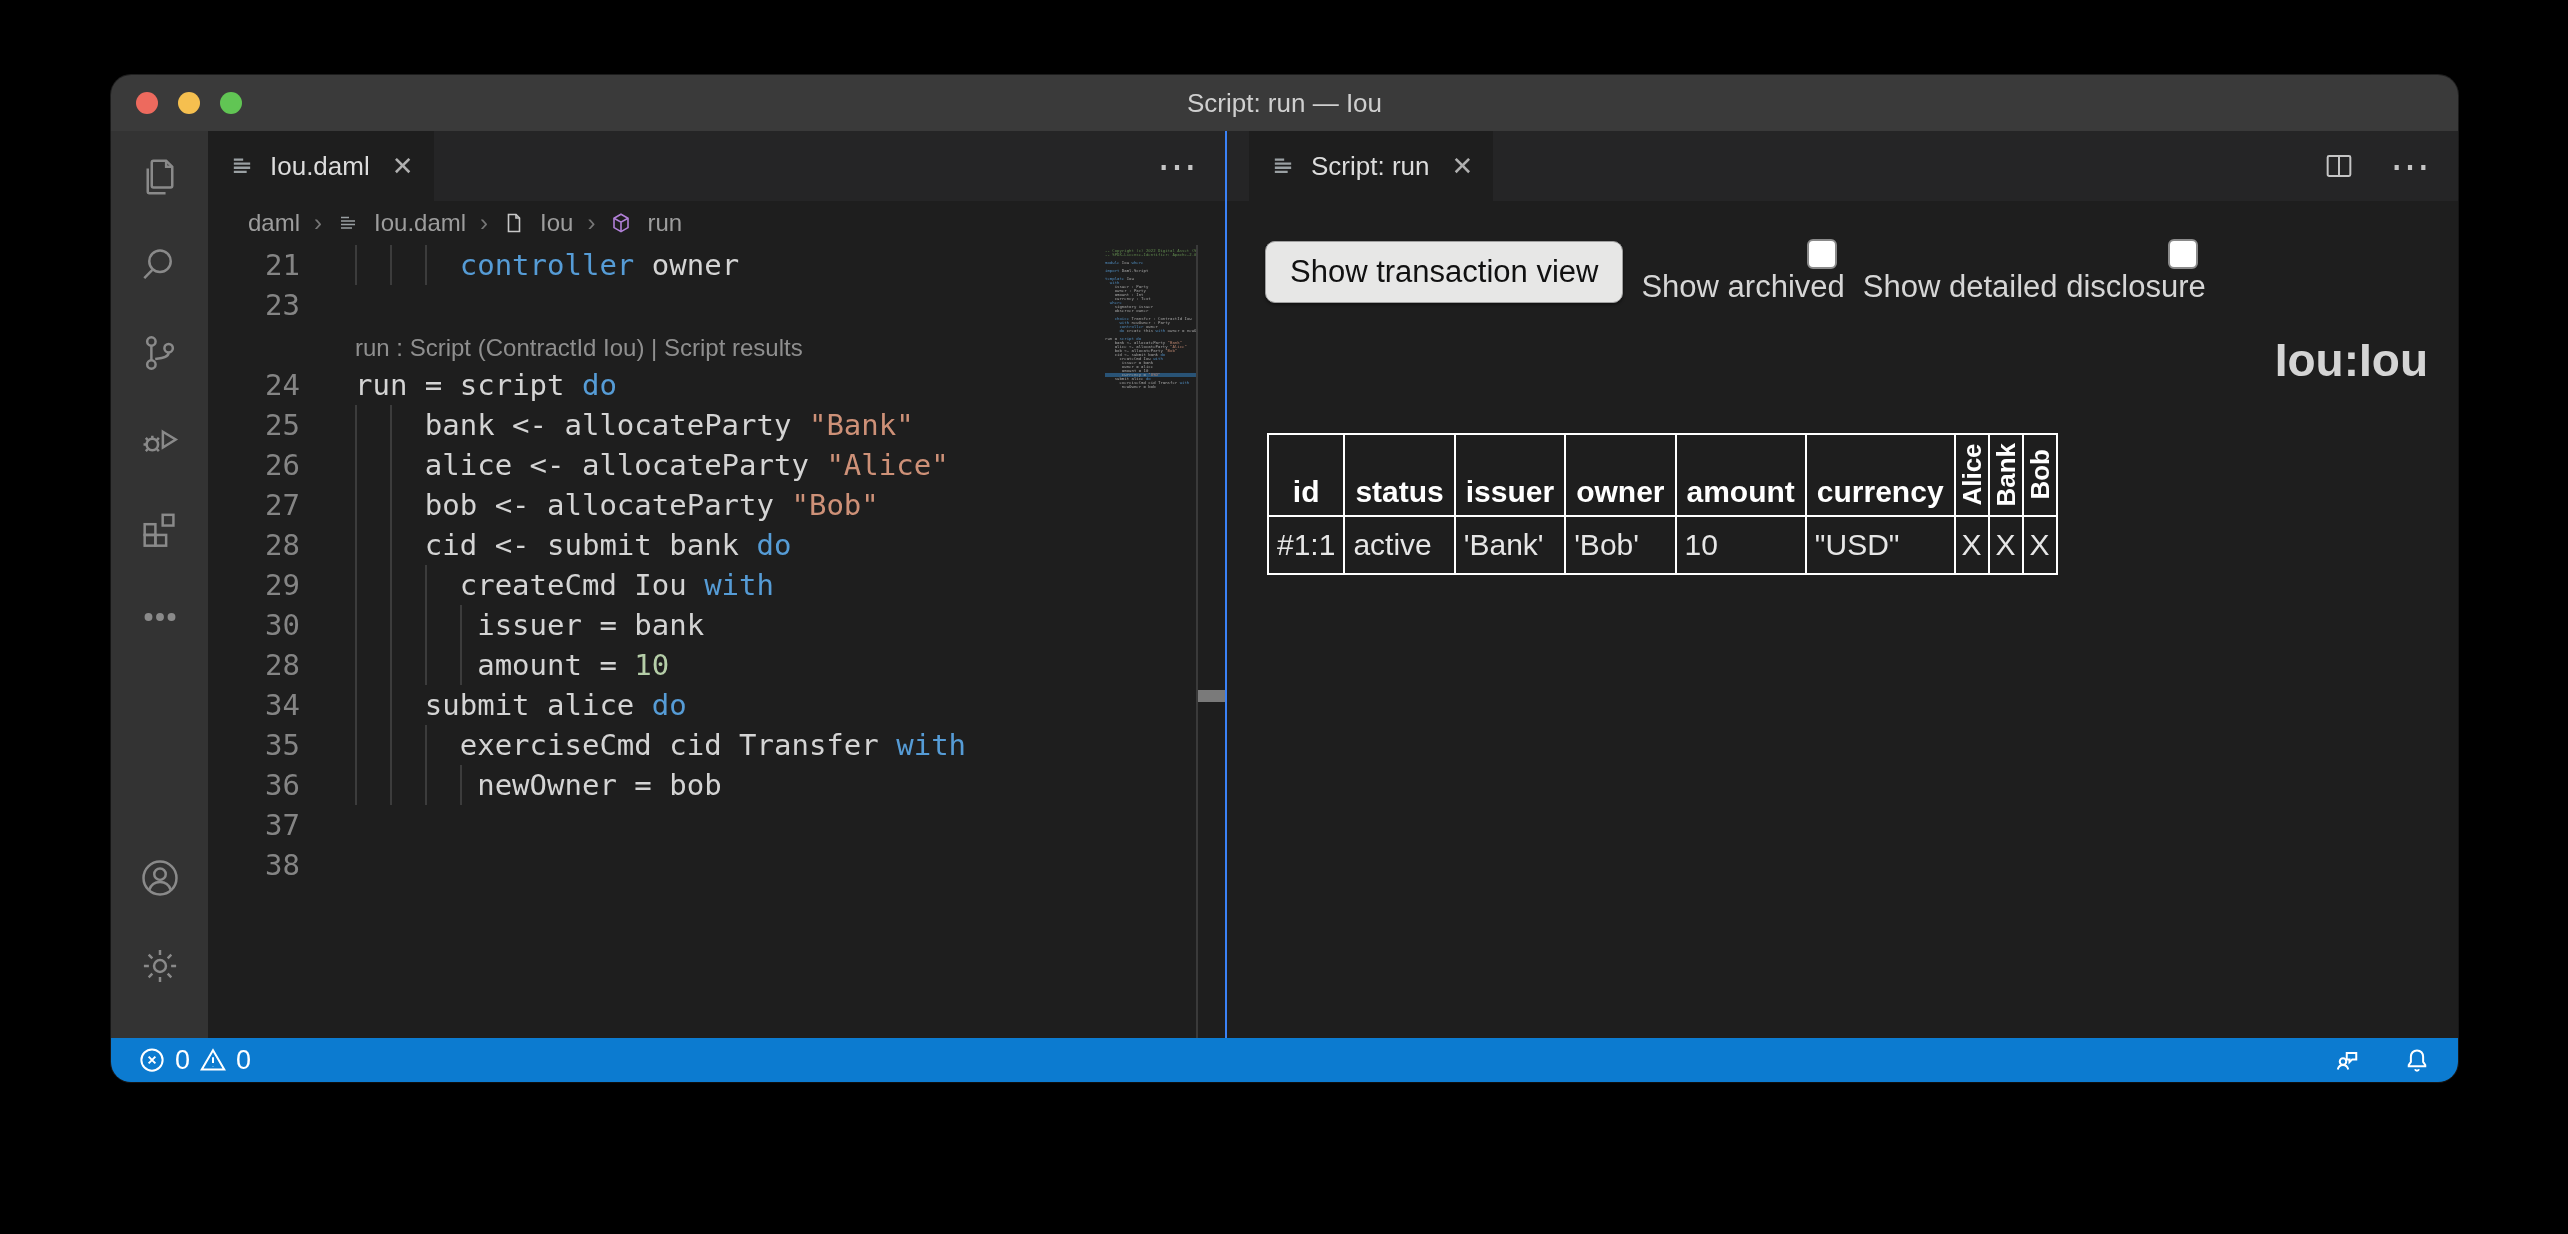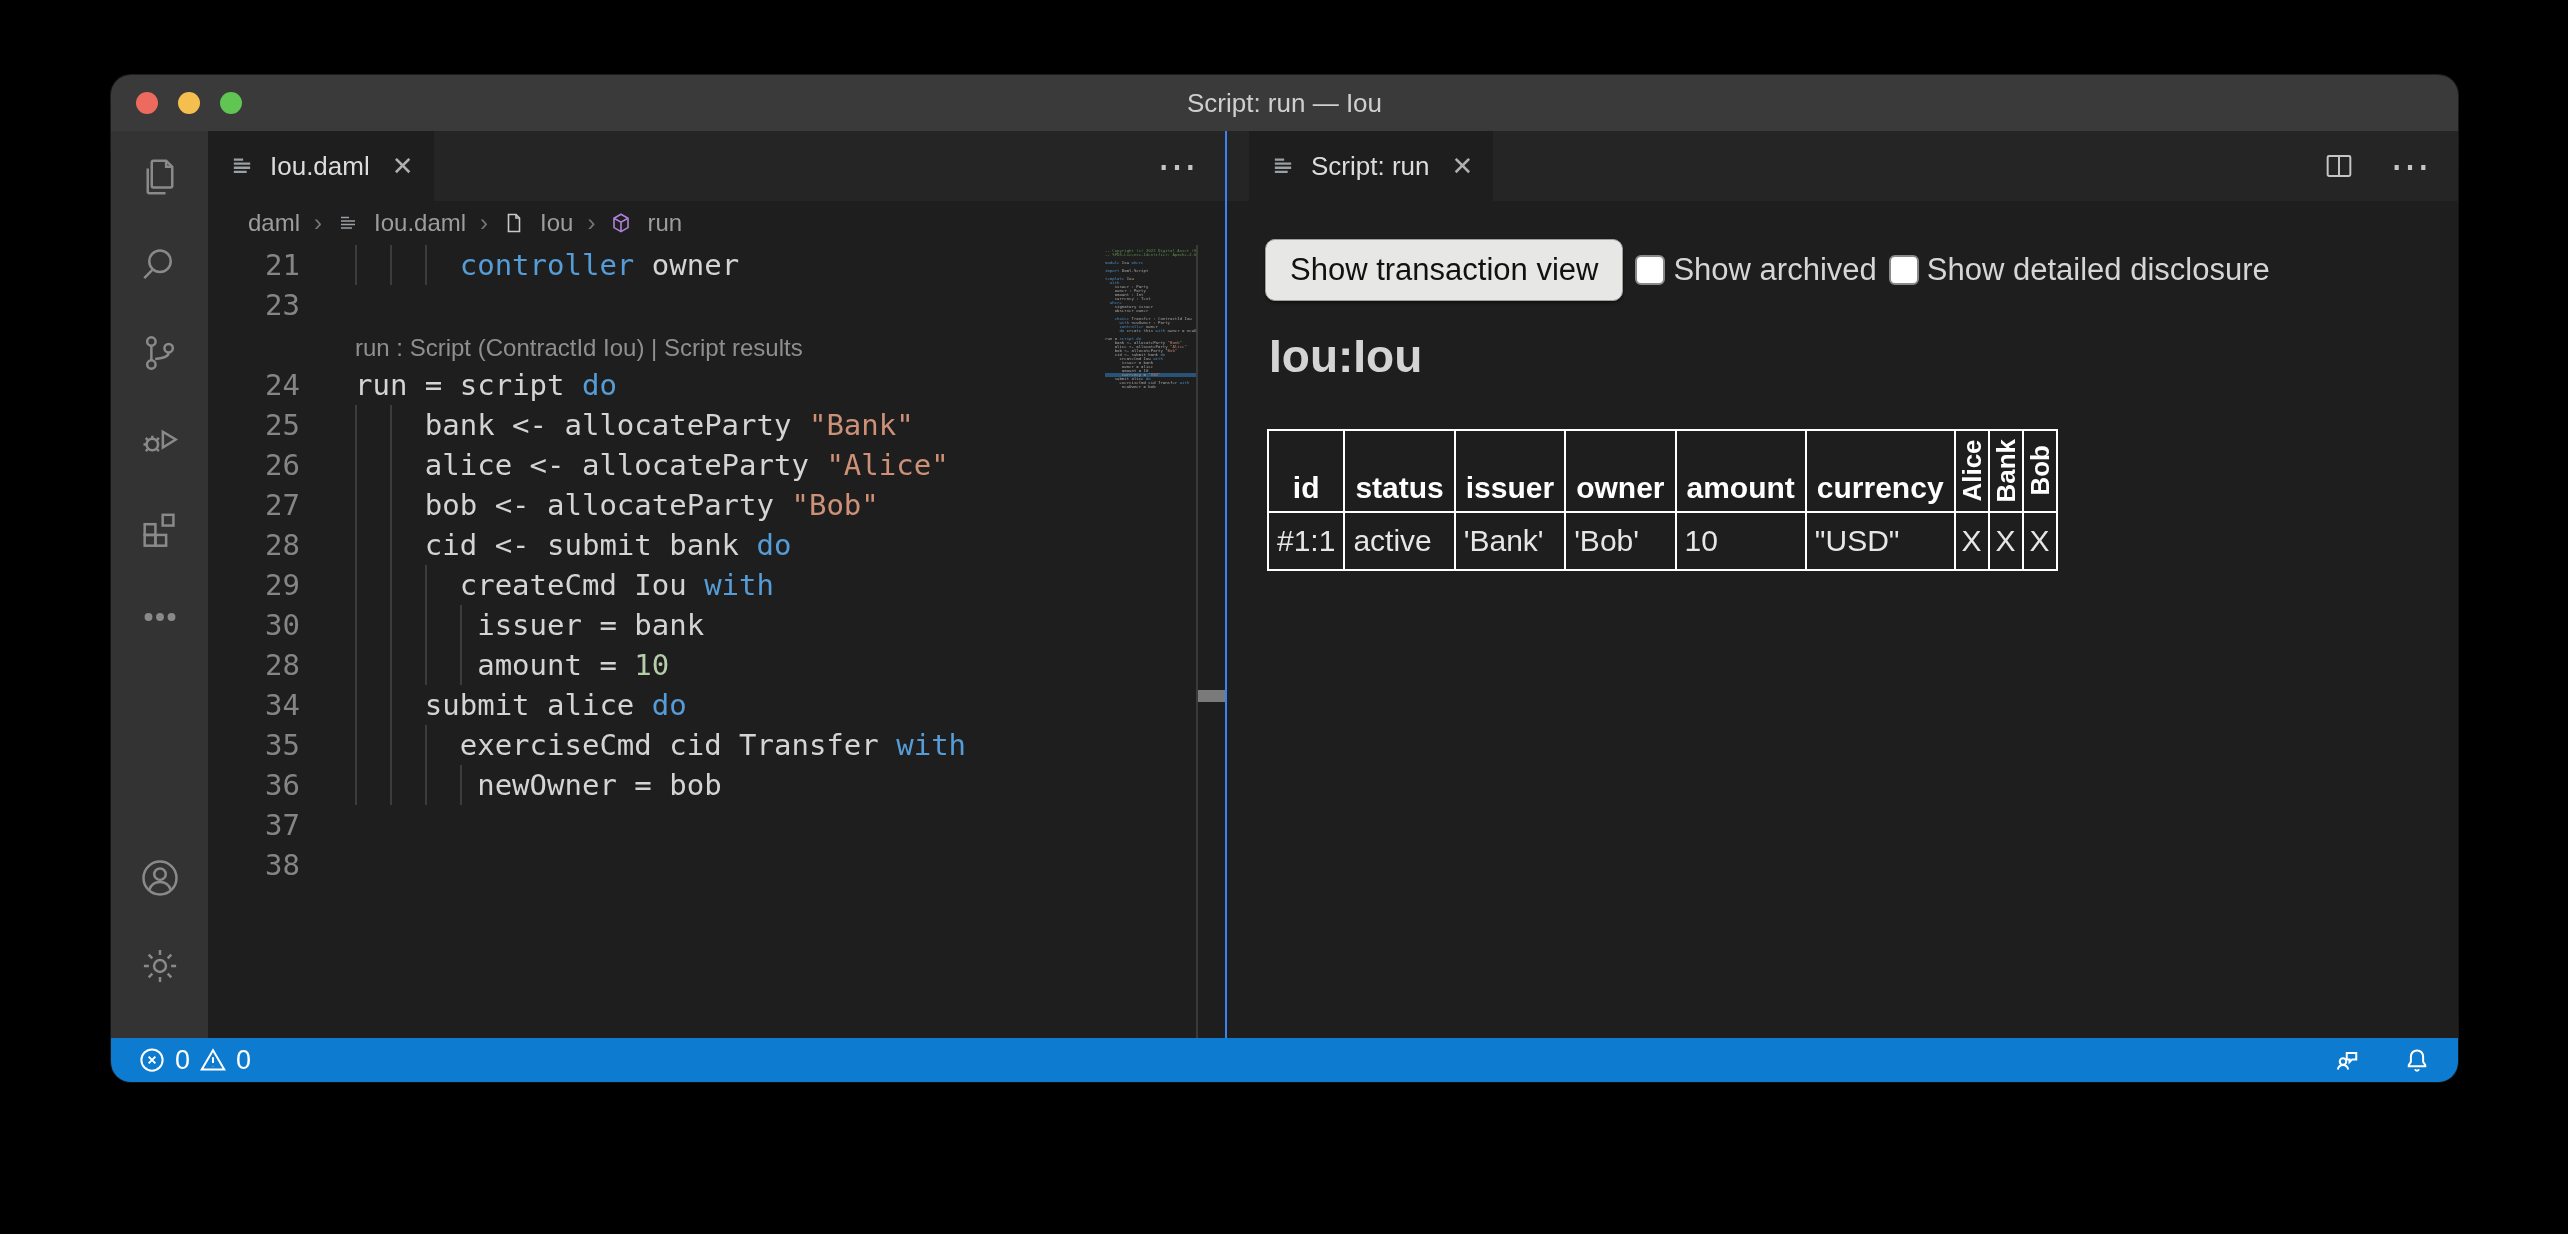--- a/index.html
+++ b/index.html
@@ -73,25 +73,25 @@
            border-left:2px solid #3a3a3a; }
   .ruler-mark { position:absolute; top:445px; left:0; right:0; height:12px; background:#7a7a7a; }
 
   
   .webview { position:absolute; top:70px; left:0; right:0; bottom:0; background:#1e1e1e;
              color:#d4d4d4; padding:38px 30px 0 38px; overflow:hidden; }
   .controls { display:flex; align-items:center; }
   .btn { font-size:31px; font-family:"Liberation Sans", sans-serif; background:#e7e7e6; color:#111;
          border:1px solid #9f9f9f; border-radius:10px; height:60px; padding:0 24px;
          box-shadow:0 2px 3px rgba(0,0,0,.4); }
-  .cbwrap { display:flex; align-items:center; margin-left:12px; }
+  .cbwrap { display:flex; align-items:flex-end; margin-left:18px;flex-direction:column; }
   .cb { width:26px; height:26px; background:#fff; border:2px solid #8a8a8a; border-radius:6px;
         margin-right:8px; flex:none; }
   .cblabel { font-size:31px; color:#d6d6d6; }
-  .heading { font-size:46px; font-weight:bold; color:#d4d4d4; margin:28px 0 0 4px; }
+  .heading { font-size:46px; font-weight:bold; color:#d4d4d4; margin:28px 0 0 4px;text-align:right; }
 
   table { margin:46px 0 0 2px; border-collapse:collapse; font-size:30px; }
   th, td { border:2px solid #ffffff; }
   th.h { font-weight:bold; color:#fff; padding:6px 10px; vertical-align:bottom; text-align:center; }
   th.h:nth-child(1){ width:38px; } th.h:nth-child(2){ width:67px; }
   th.h:nth-child(3){ width:70px; } th.h:nth-child(4){ width:70px; }
   th.h:nth-child(5){ width:88px; text-align:left; } th.h:nth-child(6){ width:113px; }
   th.v { writing-mode:vertical-rl; transform:rotate(180deg); font-weight:bold; color:#fff;
          font-size:26px; line-height:1; padding:8px 2px; }
   td { color:#e6e6e6; padding:6px 8px; height:44px; text-align:left; }

